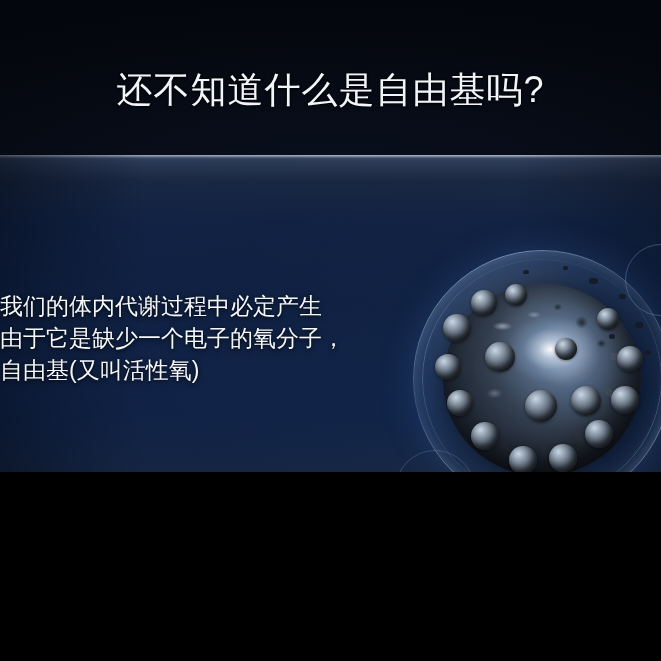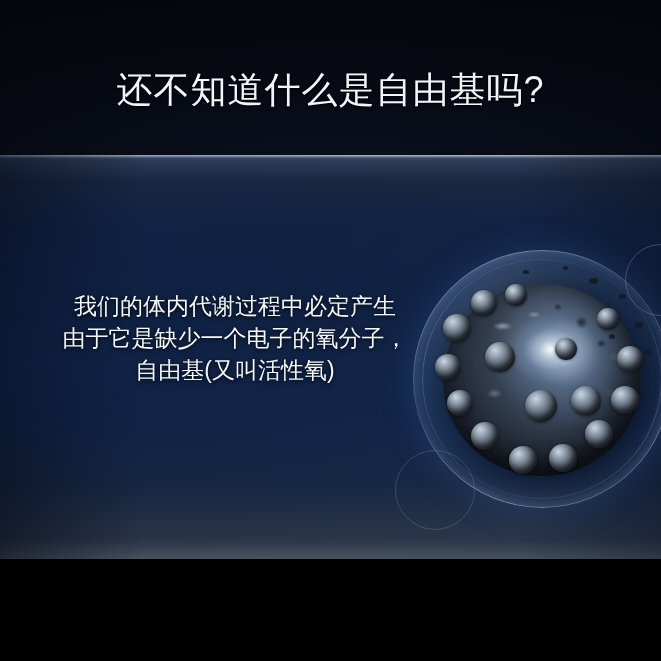--- a/index.html
+++ b/index.html
@@ -2,21 +2,21 @@
 <html><head>
 <meta charset="utf-8">
 <style>
   html,body{margin:0;padding:0;background:#000;}
   body{
     font-family:"Liberation Sans","DejaVu Sans",sans-serif;
     -webkit-font-smoothing:antialiased;
   }
   #stage{
     position:relative;
-    width:661px;height:559px;
+    width:661px;height:472px;
     overflow:hidden;
     background:#4c1d95;
   }
 
   
   .top-band{
     position:absolute;left:0;top:0;width:661px;height:155px;
     background:
       radial-gradient(120% 160% at 50% 120%, #0a1020 0%, #05080f 60%, #02040a 100%);
   }
@@ -135,21 +135,20 @@
   .heading{
     position:absolute;left:18px;top:212px;
     font-size:45px;line-height:52px;
     color:#ffffff;
     letter-spacing:.5px;
     text-shadow:0 2px 6px rgba(0,0,0,.75), 0 0 2px rgba(0,0,0,.6);
     white-space:nowrap;
   }
   .para{
     position:absolute;left:0;top:290px;width:470px;
-    text-align:center;
     font-size:23px;
     line-height:32px;
     color:#f4f7fb;
     text-shadow:0 2px 5px rgba(0,0,0,.72), 0 0 2px rgba(0,0,0,.55);
     white-space:nowrap;
   }
   .para .ln{display:block;}
 
   
   .bottom-band{

